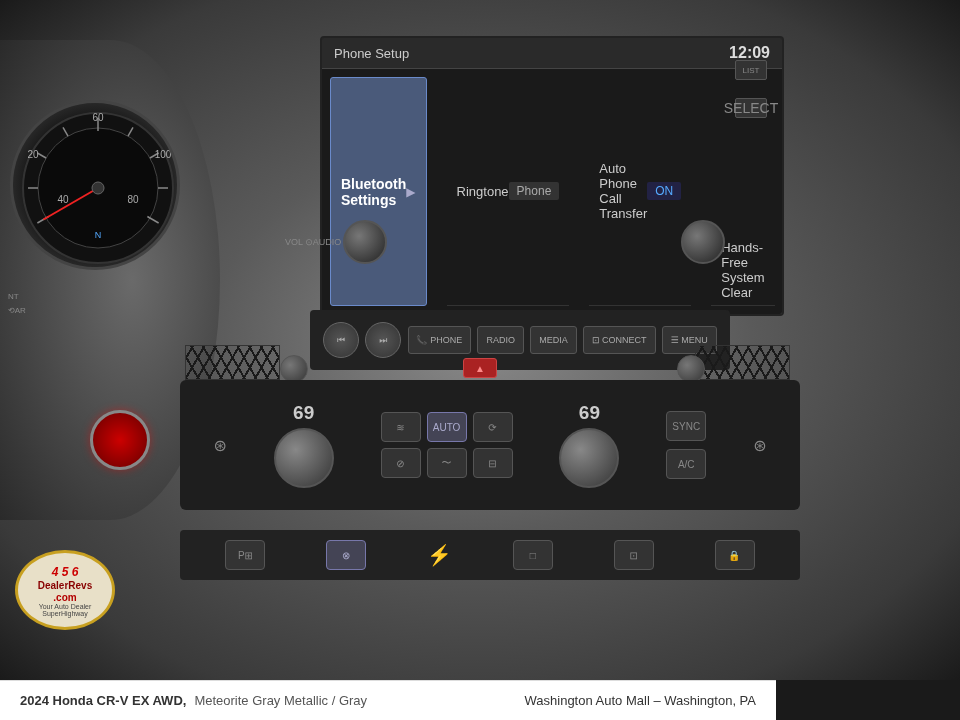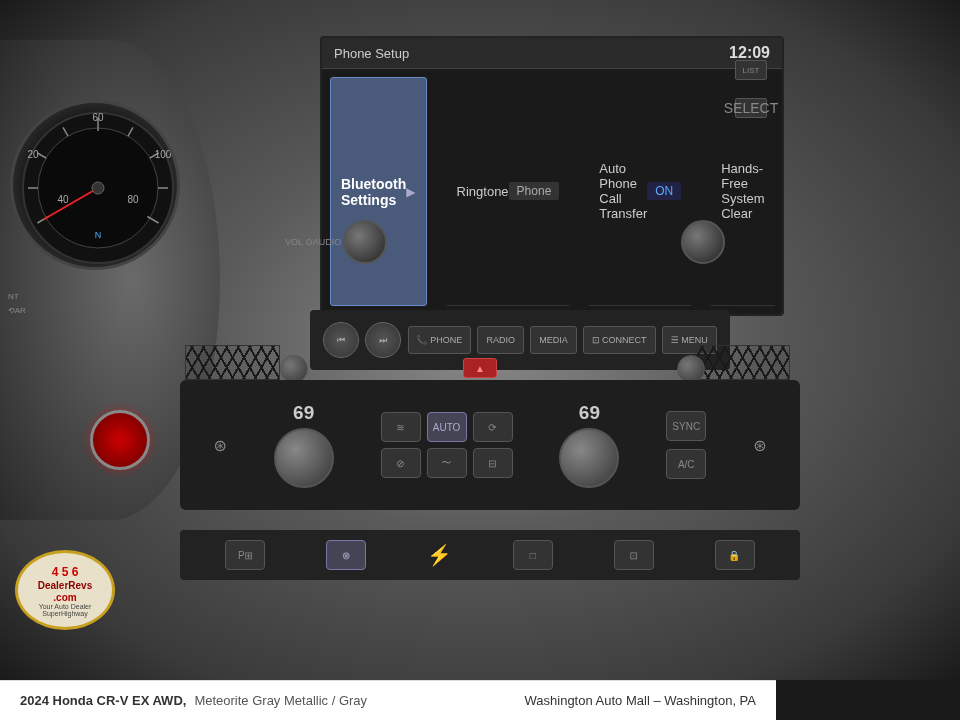--- a/index.html
+++ b/index.html
@@ -149,20 +149,21 @@
       border-radius: 2px;
     }
 
     .menu-value-on {
       color: #5af;
       background: #224;
     }
 
     .menu-row-single {
       padding: 5px 10px;
+      align-items: flex-end;
     }
 
     
     .control-unit {
       position: absolute;
       top: 310px;
       left: 310px;
       width: 420px;
       height: 60px;
       background: #222;
@@ -594,21 +595,21 @@
   <div class="climate-btn-row">
     <div class="small-climate-btn">P⊞</div>
     <div class="small-climate-btn active">⊗</div>
     <div style="color:#aaa;font-size:20px;">⚡</div>
     <div class="small-climate-btn">□</div>
     <div class="small-climate-btn">⊡</div>
     <div class="small-climate-btn">🔒</div>
   </div>
 
   <div class="dealer-logo">
-    <div style="font-size:14px;font-weight:bold;color:#b30000;text-align:right;line-height:1.2;">
+    <div style="font-size:14px;font-weight:bold;color:#b30000;text-align:right;line-height:1.2;font-style:italic;">
       <span style="color:#c00;font-size:12px;">4 5 6</span>
     </div>
     <div class="dealer-logo-text">DealerRevs</div>
     <div style="font-size:10px;font-weight:bold;color:#b30000;">.com</div>
     <div class="dealer-logo-sub">Your Auto Dealer SuperHighway</div>
   </div>
 
 </div>
 
 <div class="bottom-bar">

